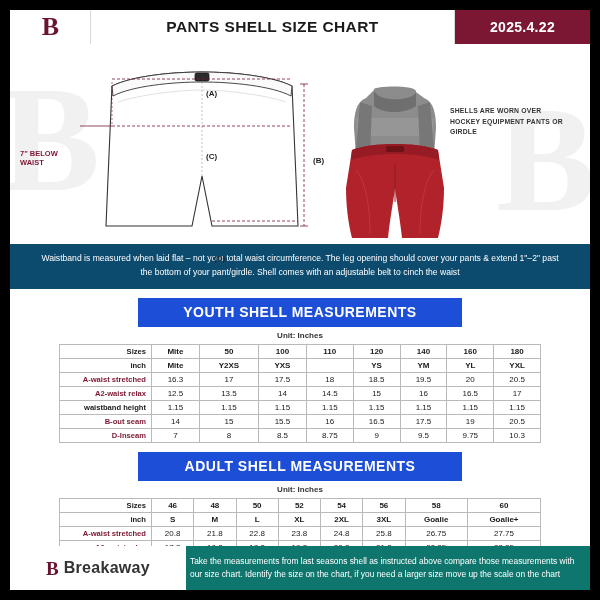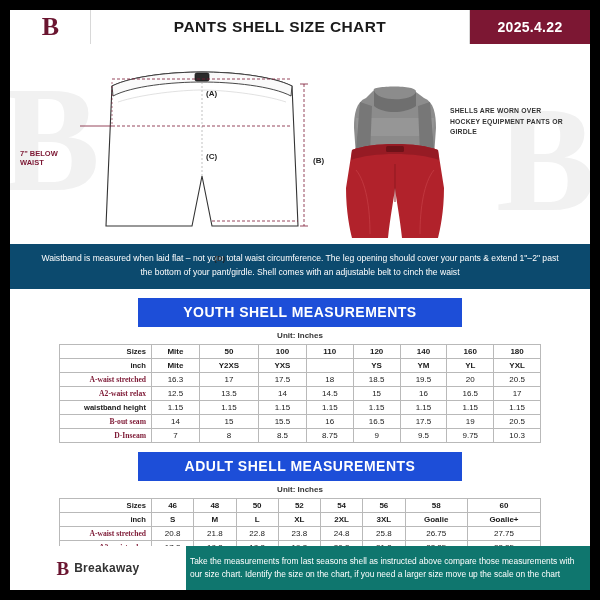--- a/index.html
+++ b/index.html
@@ -45,21 +45,21 @@
   }
   .title-box h1 {
     margin:12px;
     font-size:15.5px;
     font-weight:bold;
     letter-spacing:0.4px;
     color:#1a1a1a;
     text-align:center;
   }
   .date-box {
-    width:120px;
+    width:135px;
     background:#7c1733;
     color:#fff;
     display:flex; align-items:center; justify-content:center;
     font-size:14px;
     font-weight:bold;
     letter-spacing:0.3px;
   }
   
   .diagram {
     position:relative;
@@ -147,21 +147,21 @@
     color:#1a1a1a;
     font-weight:normal;
   }
   td.rowlabel {
     text-align:right;
     padding-right:5px;
     width:92px;
     font-weight:bold;
     font-size:7.6px;
   }
-  td.rowlabel.mar { color:#7c1733;font-family:Liberation Serif, serif; }
+  td.rowlabel.mar { color:#7c1733; }
   tr.head td { font-weight:bold; }
   
   .footer {
     position:absolute;
     left:0; bottom:0;
     width:580px;
     height:44px;
     display:flex;
   }
   .footer-left {
@@ -173,21 +173,21 @@
     gap:5px;
   }
   .footer-logo-b {
     font-family:"Liberation Serif", serif;
     font-weight:bold;
     font-size:19px;
     color:#6a1530;
     line-height:1;
   }
   .footer-brand {
-    font-size:12px;
+    font-size:16px;
     font-weight:bold;
     color:#333;
     letter-spacing:0.3px;
   }
   .footer-right {
     flex:1;
     background:#0f766e;
     color:#fff;
     font-size:8.4px;
     line-height:1.55;

